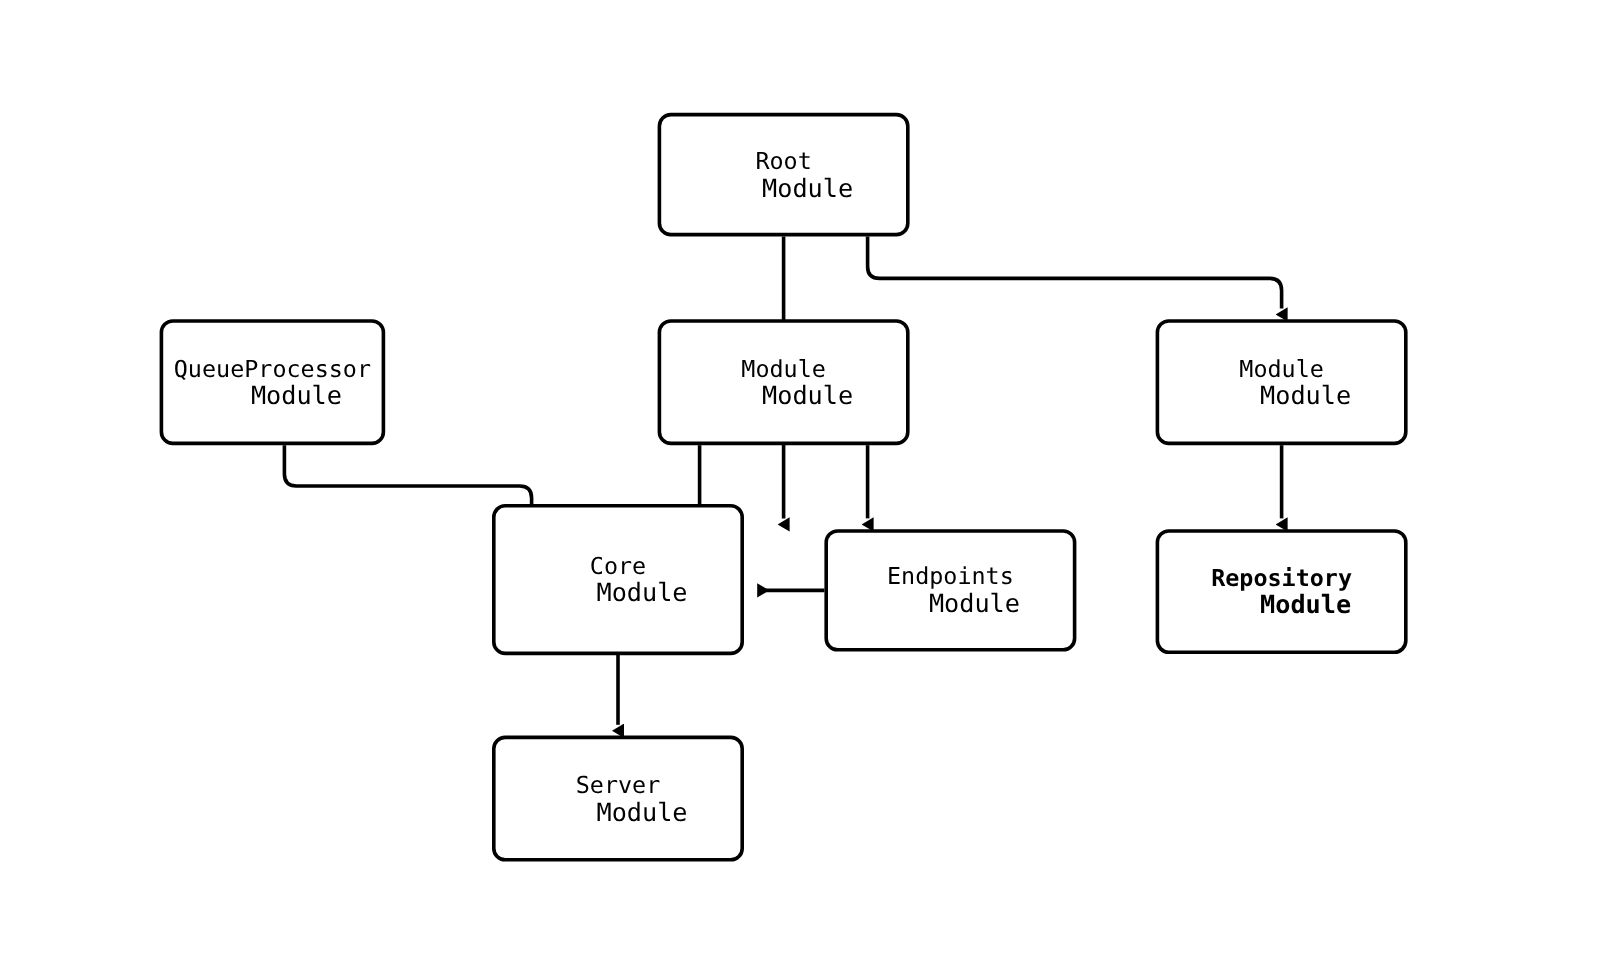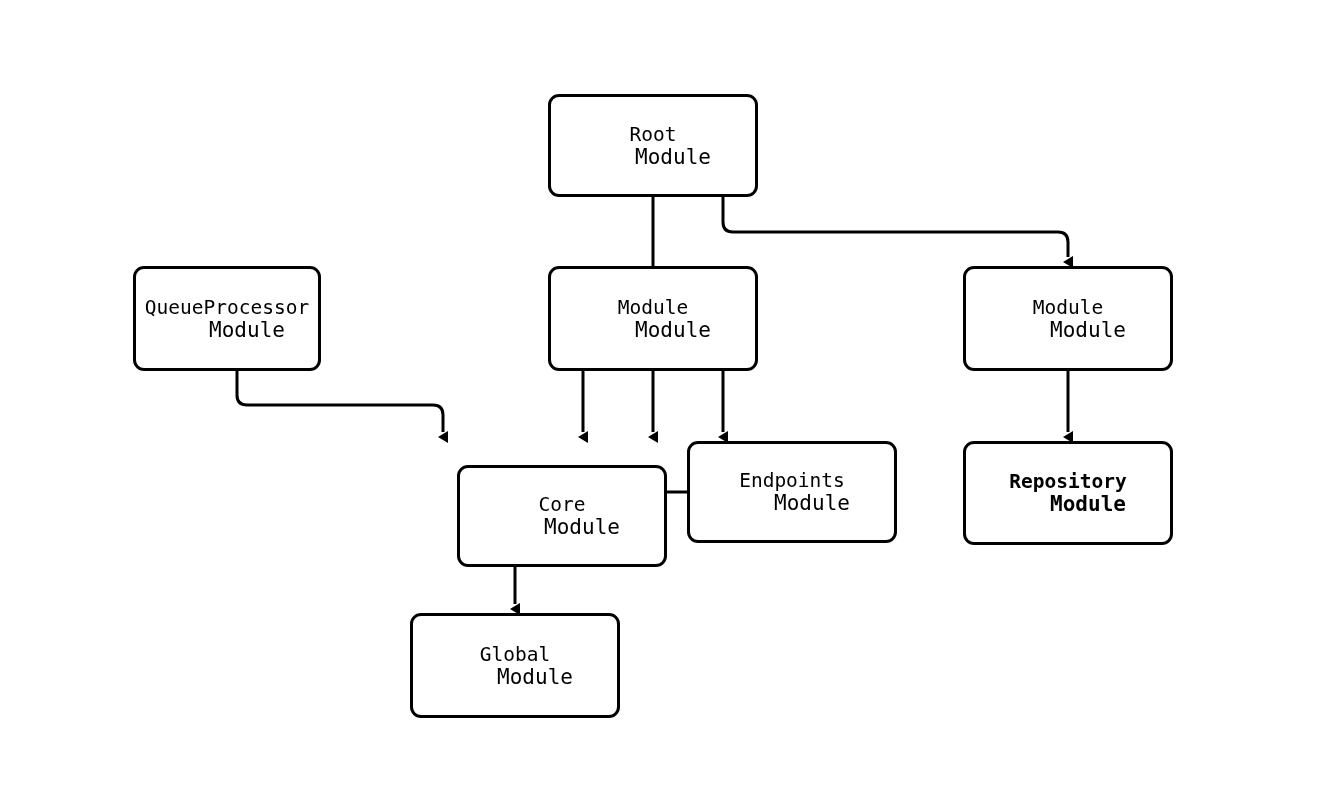--- a/index.html
+++ b/index.html
@@ -99,33 +99,33 @@
   <div class="node" style="left:548px; top:266px; width:210px; height:105px;">
     <span class="node-label">Module</span>
     <span class="node-label-line2">Module</span>
   </div>
 
   <div class="node" style="left:963px; top:266px; width:210px; height:105px;">
     <span class="node-label">Module</span>
     <span class="node-label-line2">Module</span>
   </div>
 
-  <div class="node" style="left:410px; top:465px; width:210px; height:102px;margin-left:47px;">
+  <div class="node" style="left:410px; top:420px; width:210px; height:126px;">
     <span class="node-label">Core</span>
     <span class="node-label-line2">Module</span>
   </div>
 
   <div class="node" style="left:687px; top:441px; width:210px; height:102px;">
     <span class="node-label">Endpoints</span>
     <span class="node-label-line2">Module</span>
   </div>
 
   <div class="node" style="left:963px; top:441px; width:210px; height:104px;font-weight:bold;">
     <span class="node-label">Repository</span>
     <span class="node-label-line2">Module</span>
   </div>
 
   <div class="node" style="left:410px; top:613px; width:210px; height:105px;">
-    <span class="node-label">Global</span>
+    <span class="node-label">Server</span>
     <span class="node-label-line2">Module</span>
   </div>
 
 </div>
 
 </body></html>

